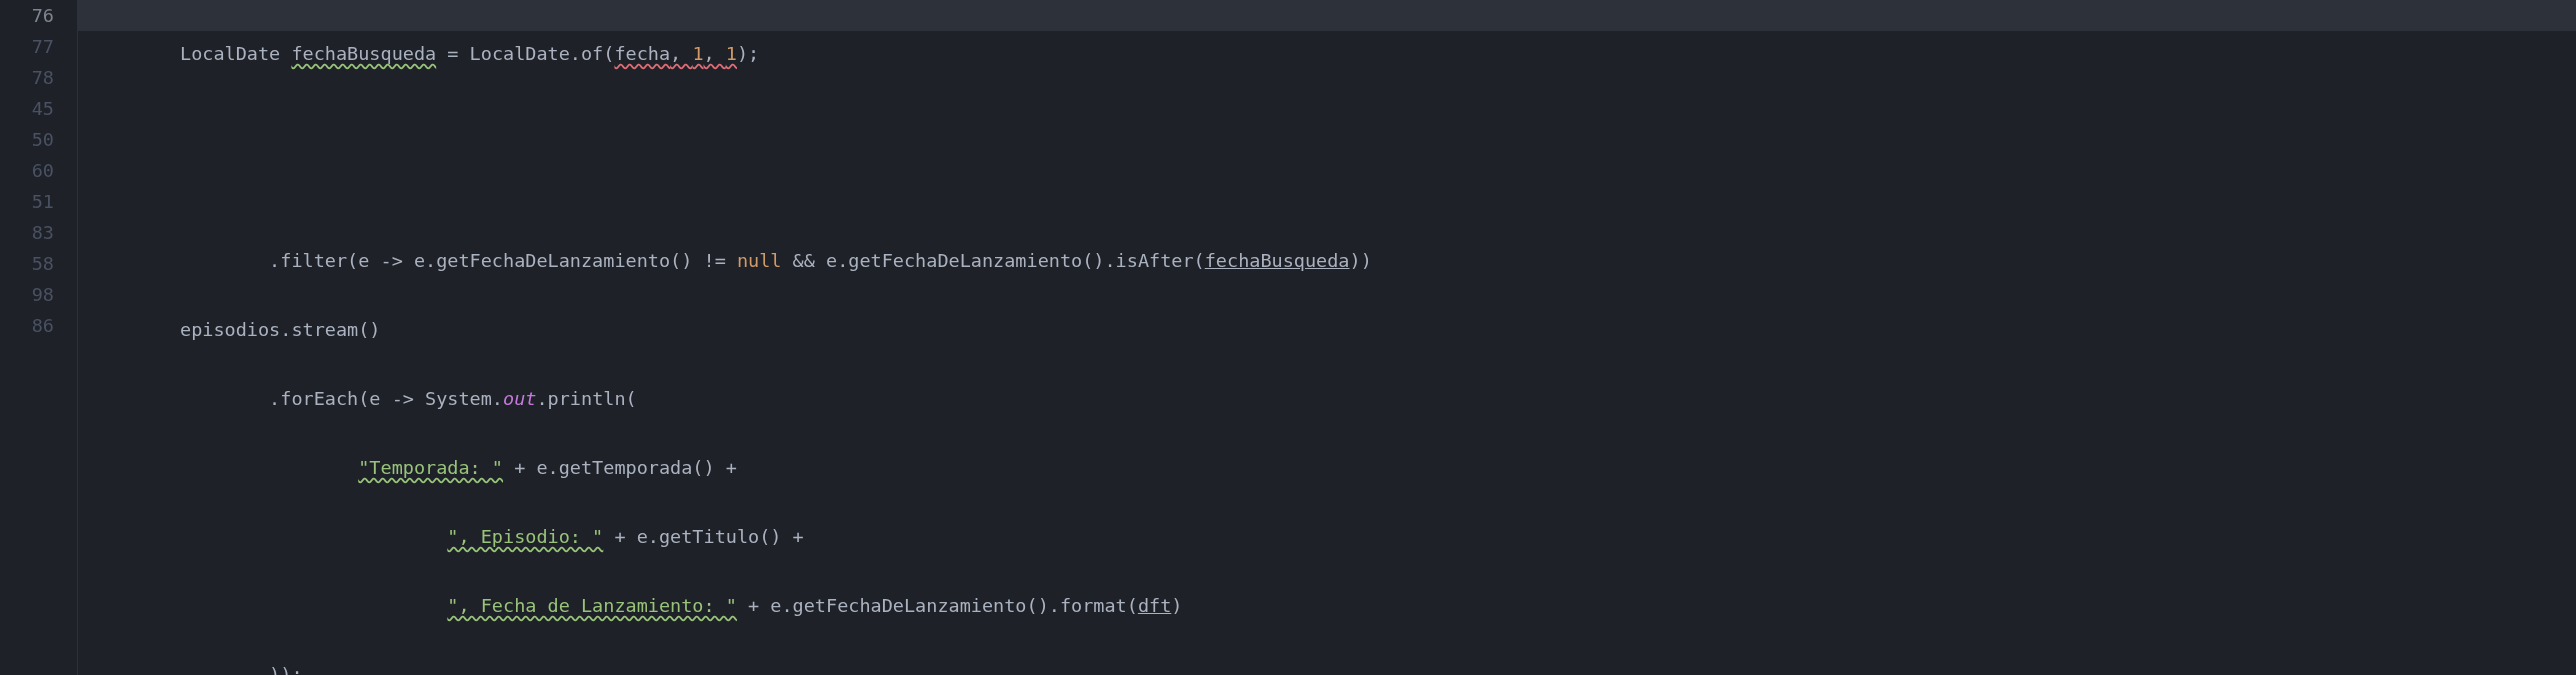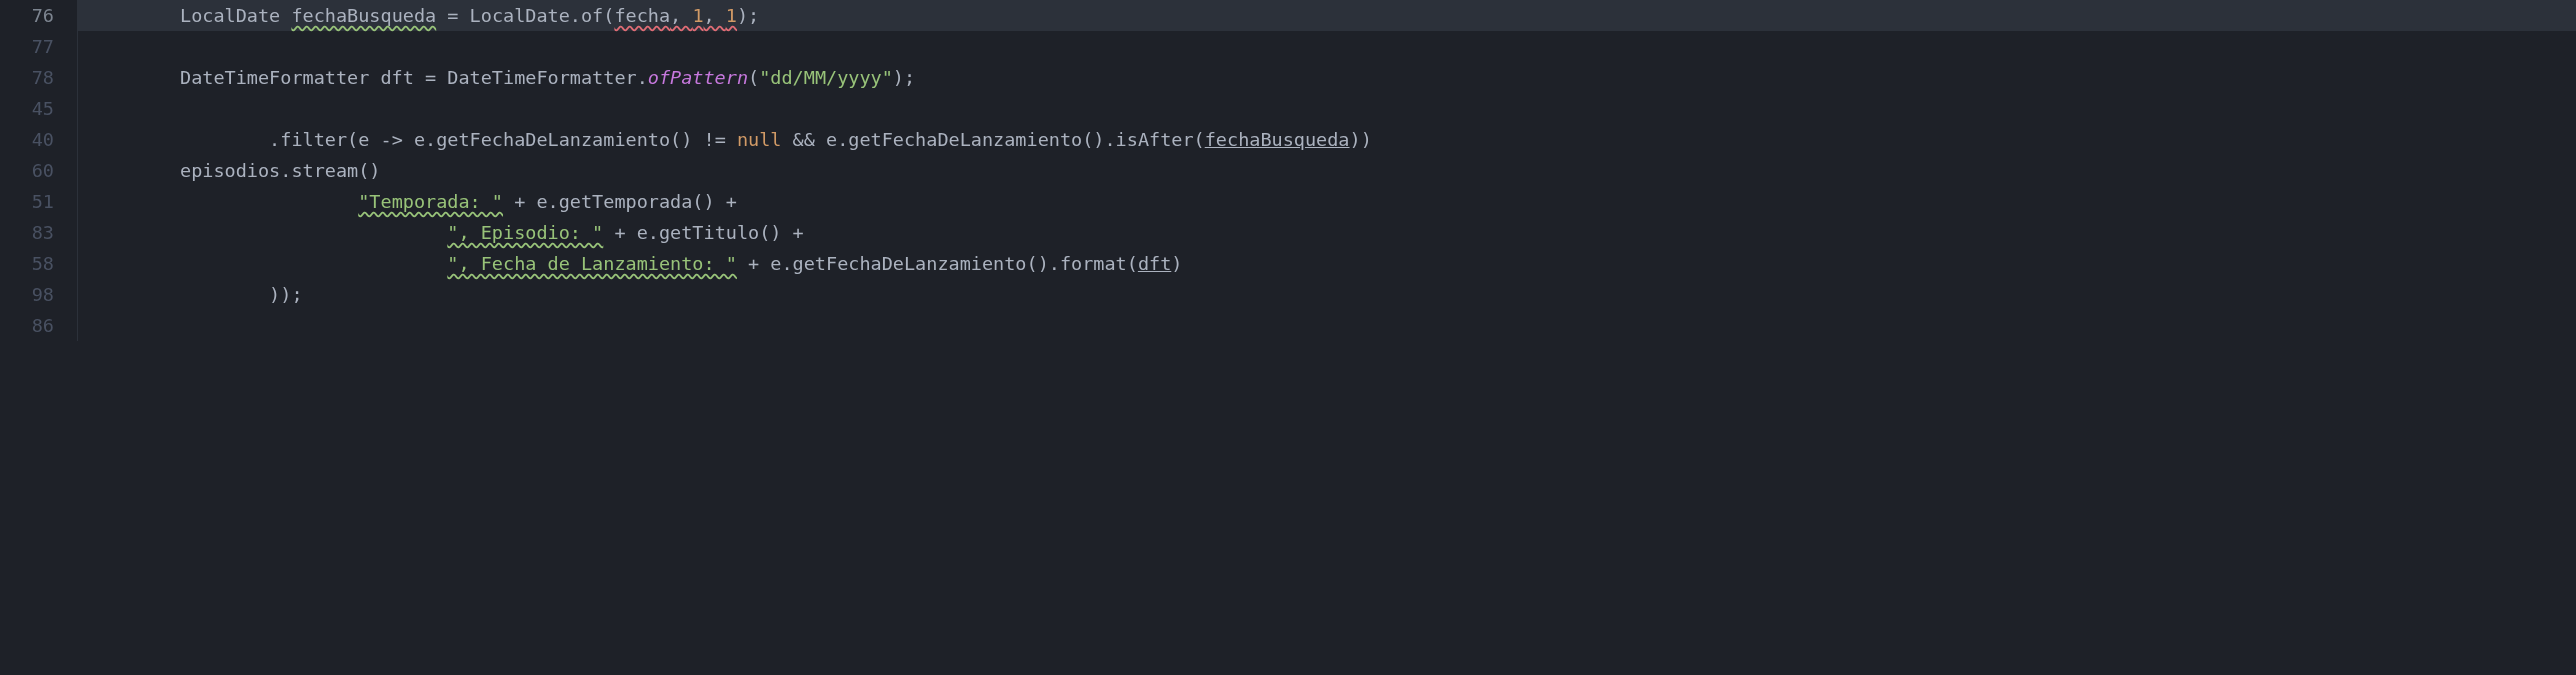--- a/index.html
+++ b/index.html
@@ -38,20 +38,21 @@
     }
     .code {
       flex: 1;
       padding-left: 102px;
     }
     .line {
       height: 31px;
       line-height: 31px;
       white-space: pre;
       position: relative;
+      margin-top: 38px;
     }
     .full-line-bg {
       position: absolute;
       left: 0;
       right: 0;
       height: 31px;
       background: #2c313a;
       z-index: 0;
     }
     .editor-wrapper {
@@ -85,35 +86,35 @@
 
 <div class="editor-wrapper">
   <div class="full-line-bg" style="top:0;"></div>
   <div class="content-layer">
     <div class="editor">
       <div class="gutter">
         <div class="lineno active">76</div>
         <div class="lineno">77</div>
         <div class="lineno">78</div>
         <div class="lineno">45</div>
-        <div class="lineno">40</div>
+        <div class="lineno">50</div>
         <div class="lineno">60</div>
         <div class="lineno">51</div>
         <div class="lineno">83</div>
         <div class="lineno">58</div>
         <div class="lineno">98</div>
         <div class="lineno">86</div>
       </div>
       <div class="code">
         <div class="line"><span class="tok-type">LocalDate </span><span class="tok-var wavy-green">fechaBusqueda</span><span class="tok-default"> = LocalDate.of(</span><span class="tok-default wavy-red">fecha</span><span class="tok-default wavy-red">, </span><span class="tok-number wavy-red">1</span><span class="tok-default wavy-red">, </span><span class="tok-number wavy-red">1</span><span class="tok-default">);</span></div>
         <div class="line"></div>
-        <div class="line"><span class="tok-default">DateTimeFormatter dft = DateTimeFormatter.</span><span class="tok-static">ofPattern</span><span class="tok-default">(</span><span class="tok-string">"dd/MM/yyyy"</span><span class="tok-default">);</span></div>
         <div class="line"></div>
         <div class="line">        <span class="tok-default">.filter(e -&gt; e.getFechaDeLanzamiento() != </span><span class="tok-null">null</span><span class="tok-default"> &amp;&amp; e.getFechaDeLanzamiento().isAfter(</span><span class="tok-used-var">fechaBusqueda</span><span class="tok-default">))</span></div>
         <div class="line"><span class="tok-default">episodios.stream()</span></div>
+        <div class="line">        <span class="tok-default">.forEach(e -&gt; System.</span><span class="tok-static">out</span><span class="tok-default">.println(</span></div>
         <div class="line">                <span class="tok-string wavy-green">"Temporada: "</span><span class="tok-default"> + e.getTemporada() +</span></div>
         <div class="line">                        <span class="tok-string wavy-green">", Episodio: "</span><span class="tok-default"> + e.getTitulo() +</span></div>
         <div class="line">                        <span class="tok-string wavy-green">", Fecha de Lanzamiento: "</span><span class="tok-default"> + e.getFechaDeLanzamiento().format(</span><span class="tok-used-var">dft</span><span class="tok-default">)</span></div>
         <div class="line">        <span class="tok-default">));</span></div>
       </div>
     </div>
   </div>
 </div>
 
 

